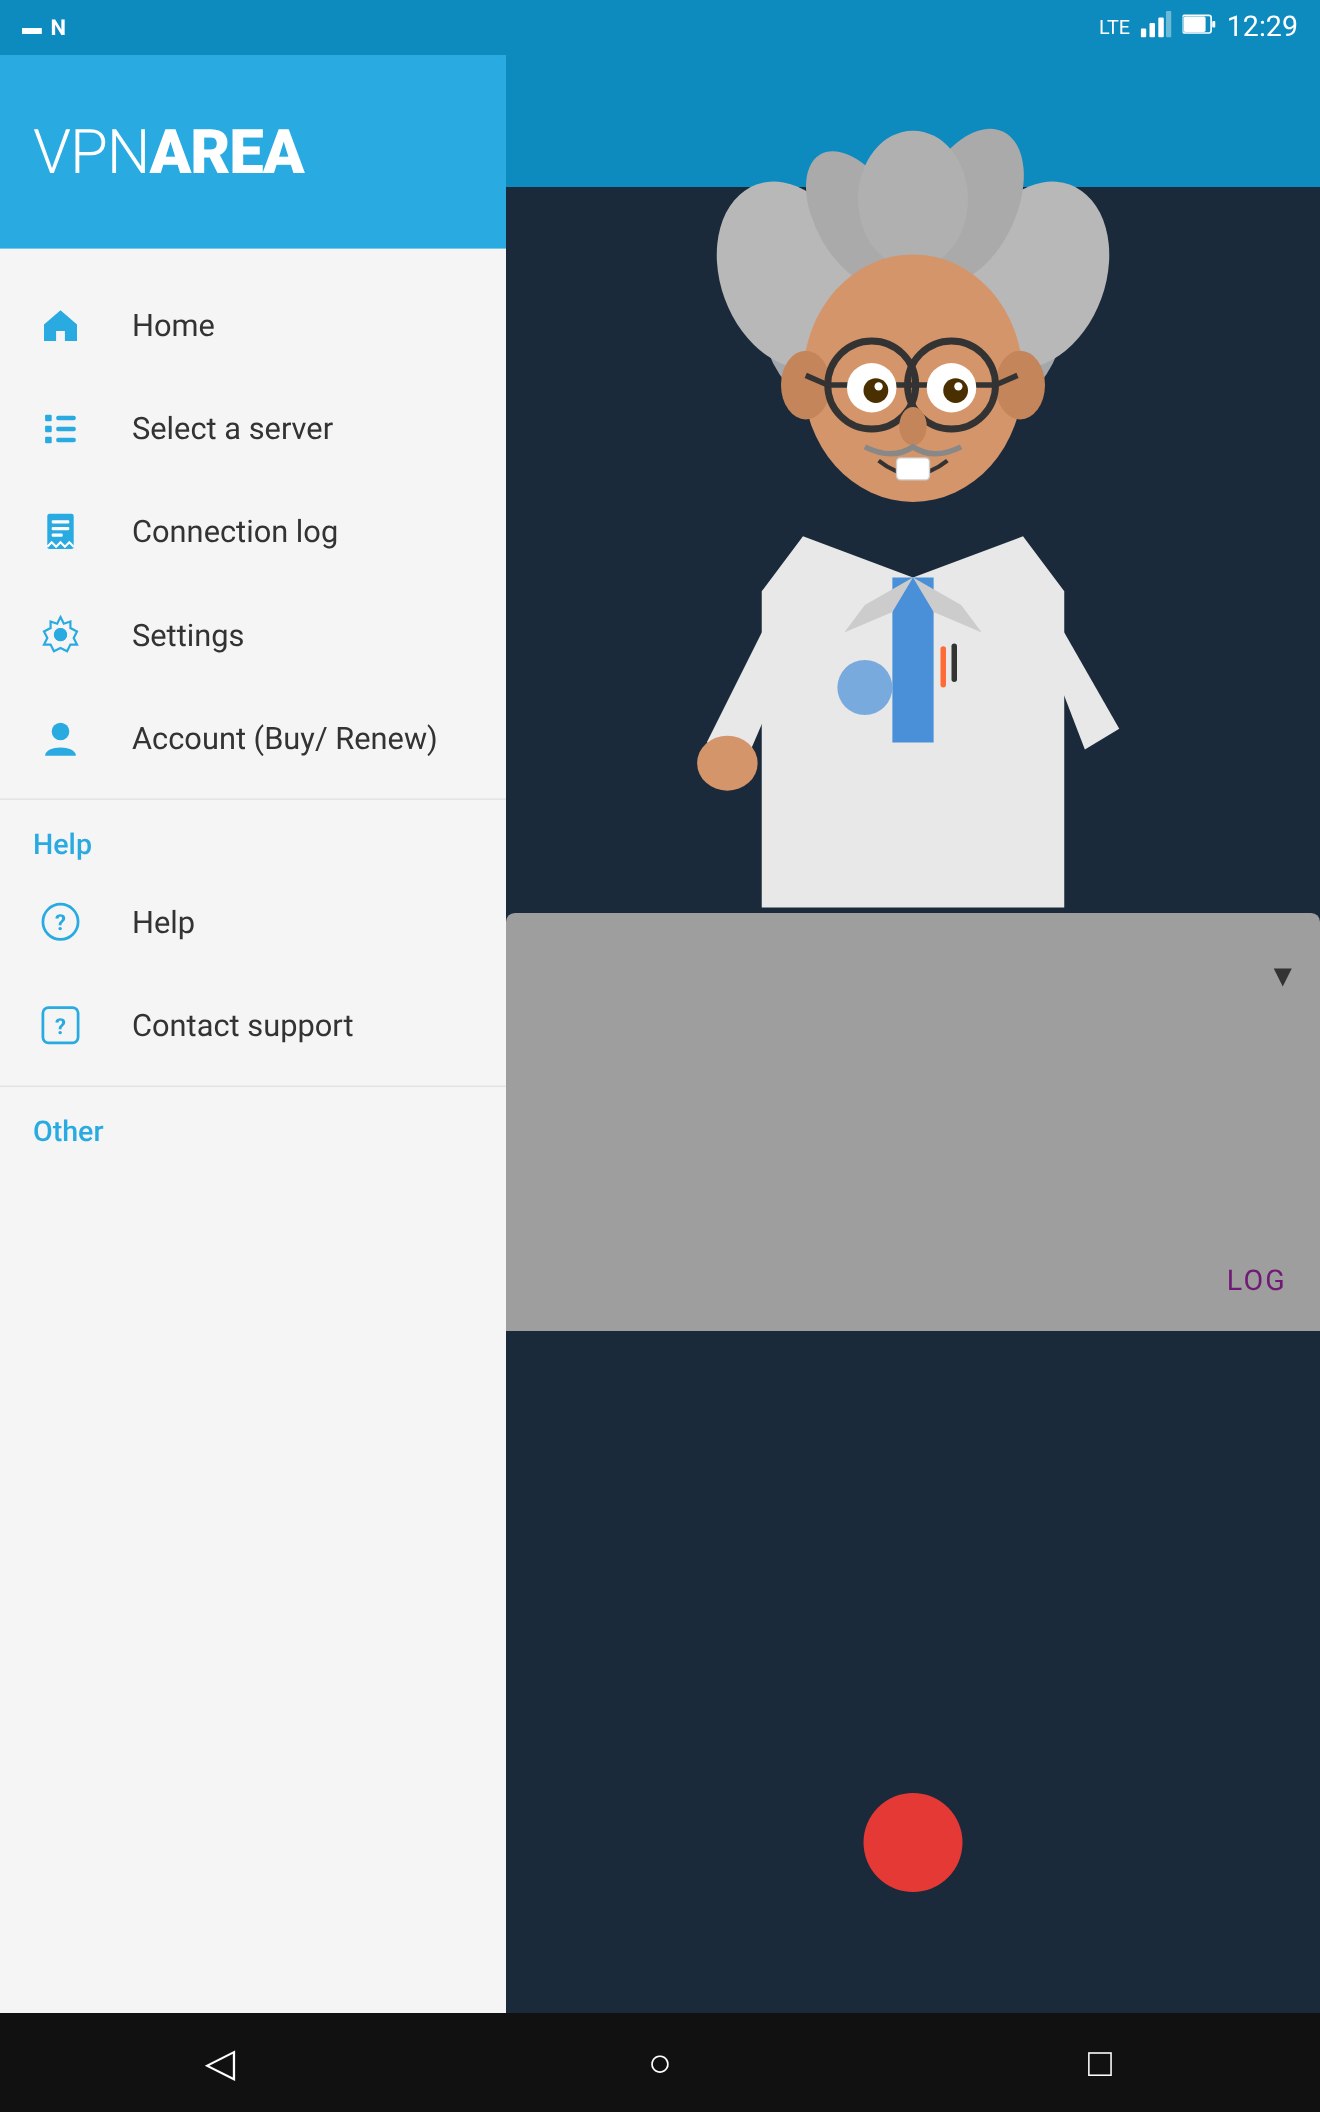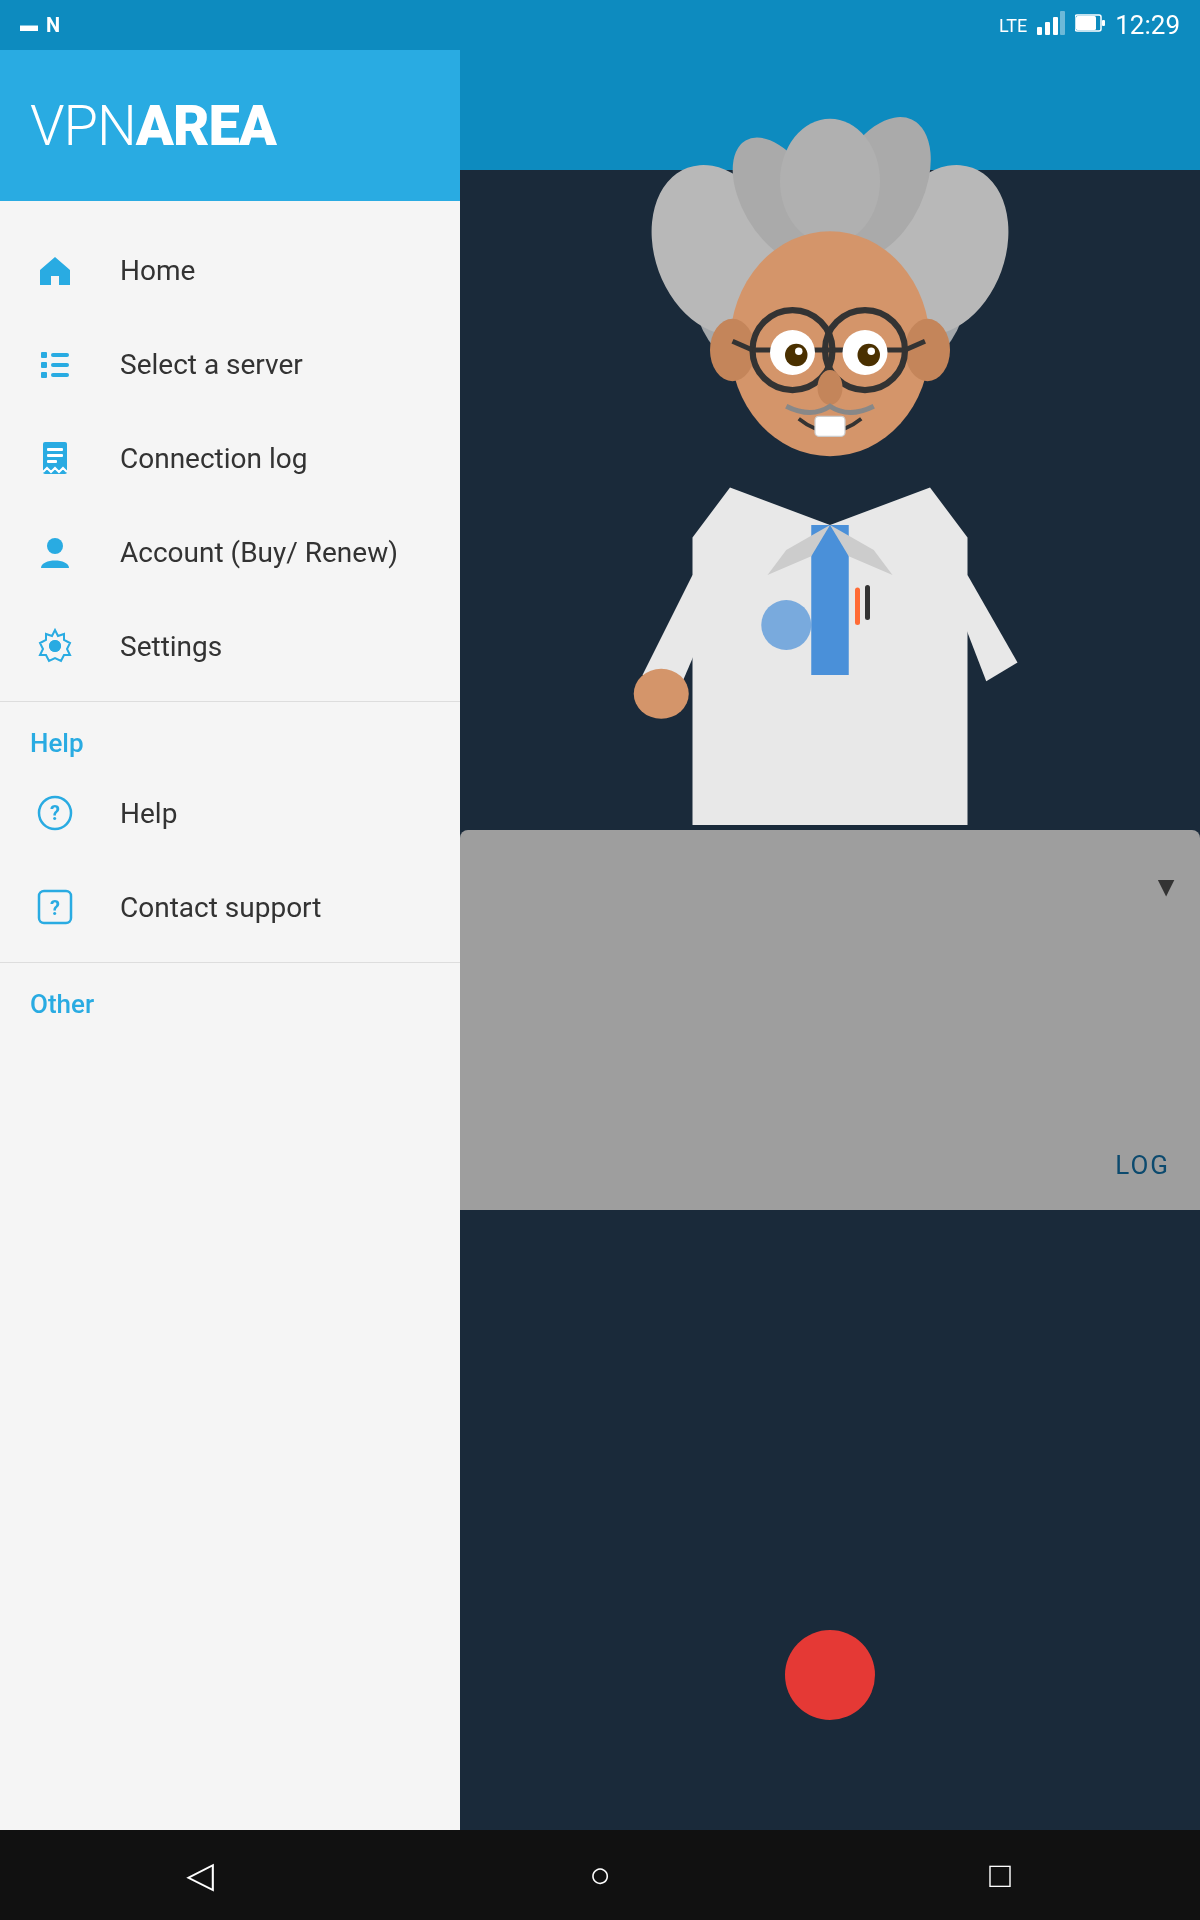--- a/index.html
+++ b/index.html
@@ -90,42 +90,42 @@
     .dropdown-arrow {
       color: #333;
       font-size: 28px;
       margin-top: 20px;
     }
 
     .log-label {
       position: absolute;
       bottom: 30px;
       right: 30px;
-      color: #0c4a6e;
+      color: #701a75;
       font-size: 26px;
       letter-spacing: 2px;
     }
 
     
     .drawer-overlay {
       position: absolute;
       top: 50px;
       left: 0;
       width: 460px;
       bottom: 90px;
       background: #f5f5f5;
       z-index: 50;
       display: flex;
       flex-direction: column;
     }
 
     
     .drawer-header {
       background: #29abe2;
-      height: 151px;
+      height: 176px;
       display: flex;
       align-items: center;
       padding: 0 30px;
     }
 
     .app-logo {
       color: white;
       font-size: 56px;
       font-weight: 300;
       letter-spacing: -1px;
@@ -349,36 +349,36 @@
           <rect x="10" y="20" width="10" height="3" rx="1" fill="white"></rect>
           <path d="M6 32 L10 28 L14 32 L18 28 L22 32 L26 28 L30 32" stroke="white" stroke-width="2" fill="none"></path>
         </svg>
       </div>
       <span class="nav-label">Connection log</span>
     </div>
 
     <div class="nav-item">
       <div class="nav-icon">
         <svg width="36" height="36" viewBox="0 0 36 36" fill="#29abe2">
-          <circle cx="18" cy="12" r="8"></circle>
-          <path d="M4 34 C4 24 32 24 32 34" fill="#29abe2"></path>
-        </svg>
-      </div>
-      <span class="nav-label">Account (Buy/ Renew)</span>
-    </div>
-
-    <div class="nav-item">
-      <div class="nav-icon">
-        <svg width="36" height="36" viewBox="0 0 36 36" fill="#29abe2">
           <circle cx="18" cy="18" r="6" fill="#29abe2"></circle>
           <path d="M18 2 L21 8 L27 6 L27 12 L33 15 L30 21 L33 27 L27 27 L24 33 L18 30 L12 33 L9 27 L3 27 L6 21 L3 15 L9 12 L9 6 L15 8 Z" stroke="#29abe2" stroke-width="2" fill="none"></path>
           <circle cx="18" cy="18" r="5" fill="none" stroke="#29abe2" stroke-width="2"></circle>
         </svg>
       </div>
       <span class="nav-label">Settings</span>
+    </div>
+
+    <div class="nav-item">
+      <div class="nav-icon">
+        <svg width="36" height="36" viewBox="0 0 36 36" fill="#29abe2">
+          <circle cx="18" cy="12" r="8"></circle>
+          <path d="M4 34 C4 24 32 24 32 34" fill="#29abe2"></path>
+        </svg>
+      </div>
+      <span class="nav-label">Account (Buy/ Renew)</span>
     </div>
 
     <div class="section-divider"></div>
 
     <div class="section-title">Help</div>
 
     <div class="nav-item">
       <div class="nav-icon">
         <svg width="36" height="36" viewBox="0 0 36 36">
           <circle cx="18" cy="18" r="16" fill="none" stroke="#29abe2" stroke-width="2.5"></circle>

